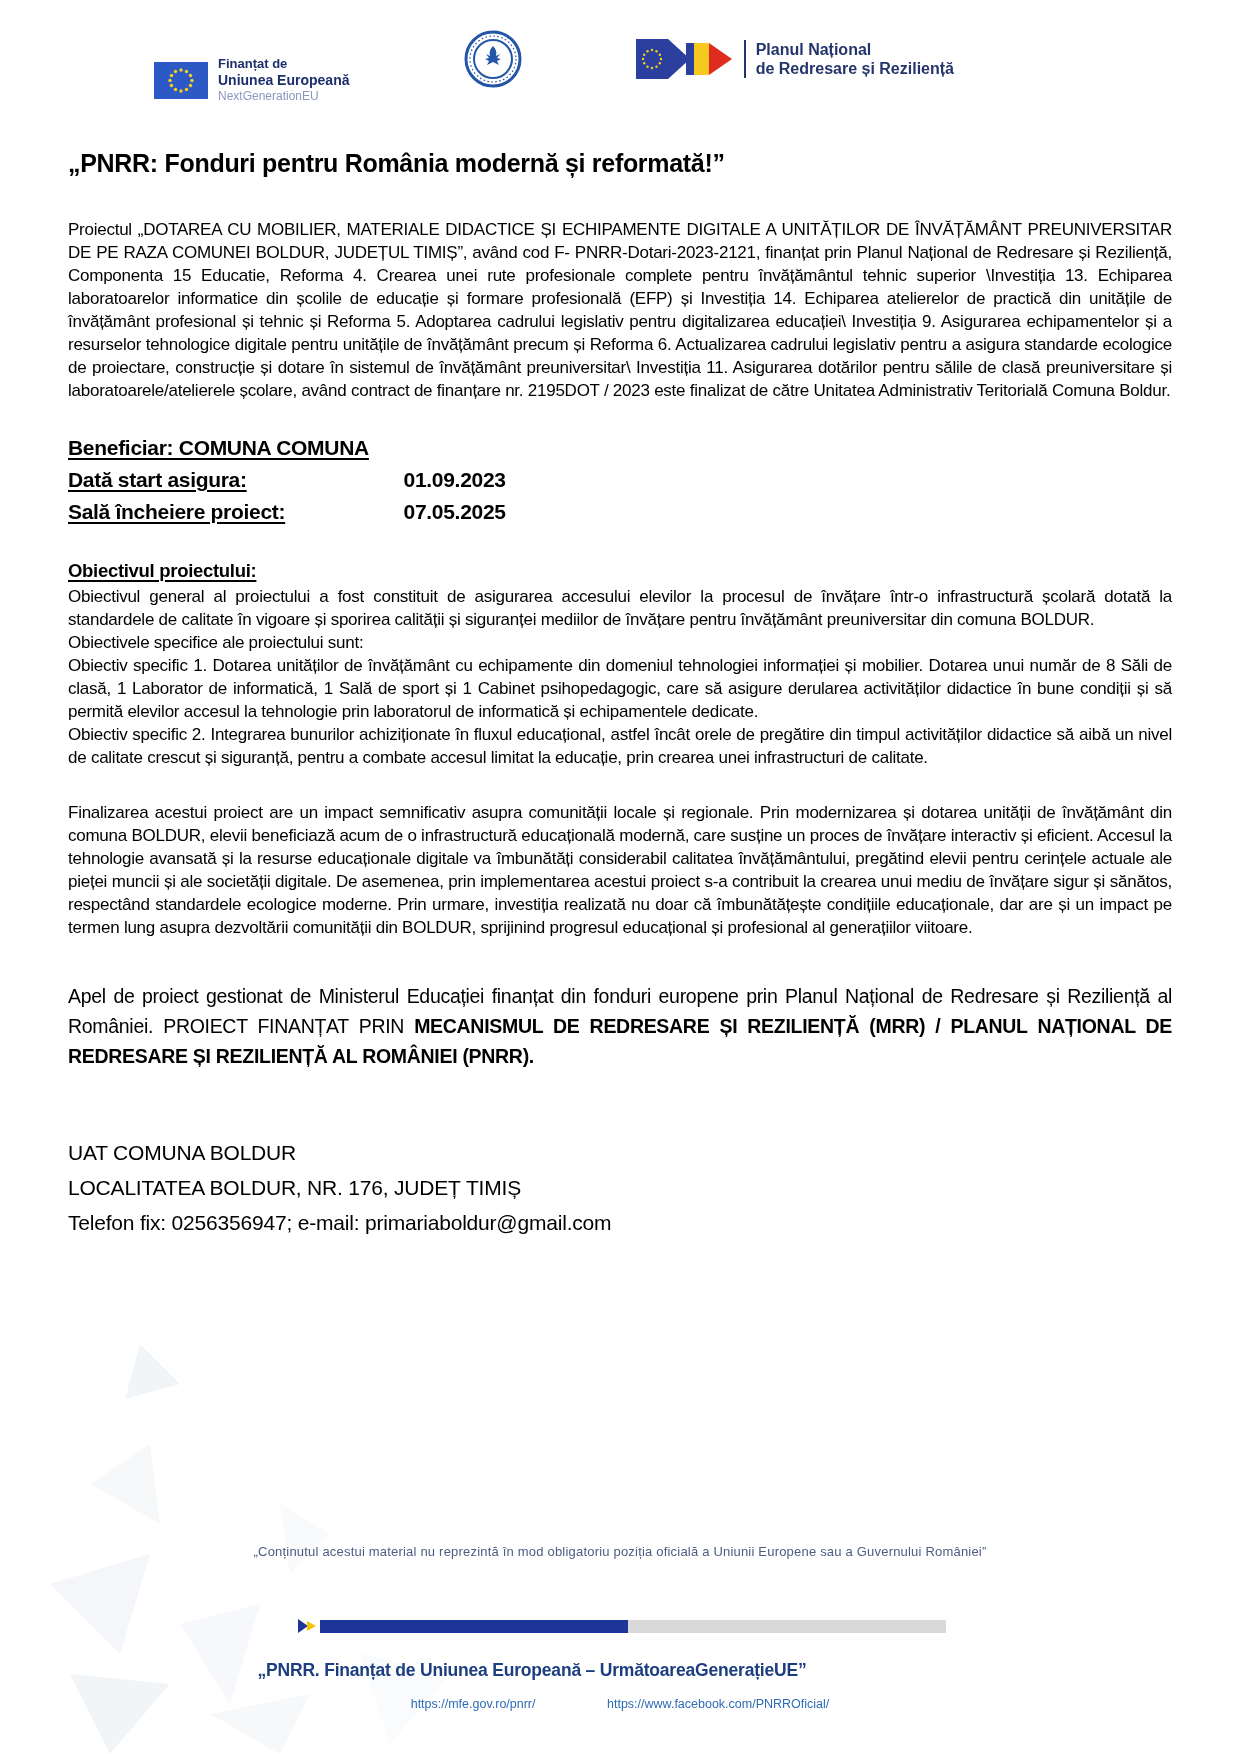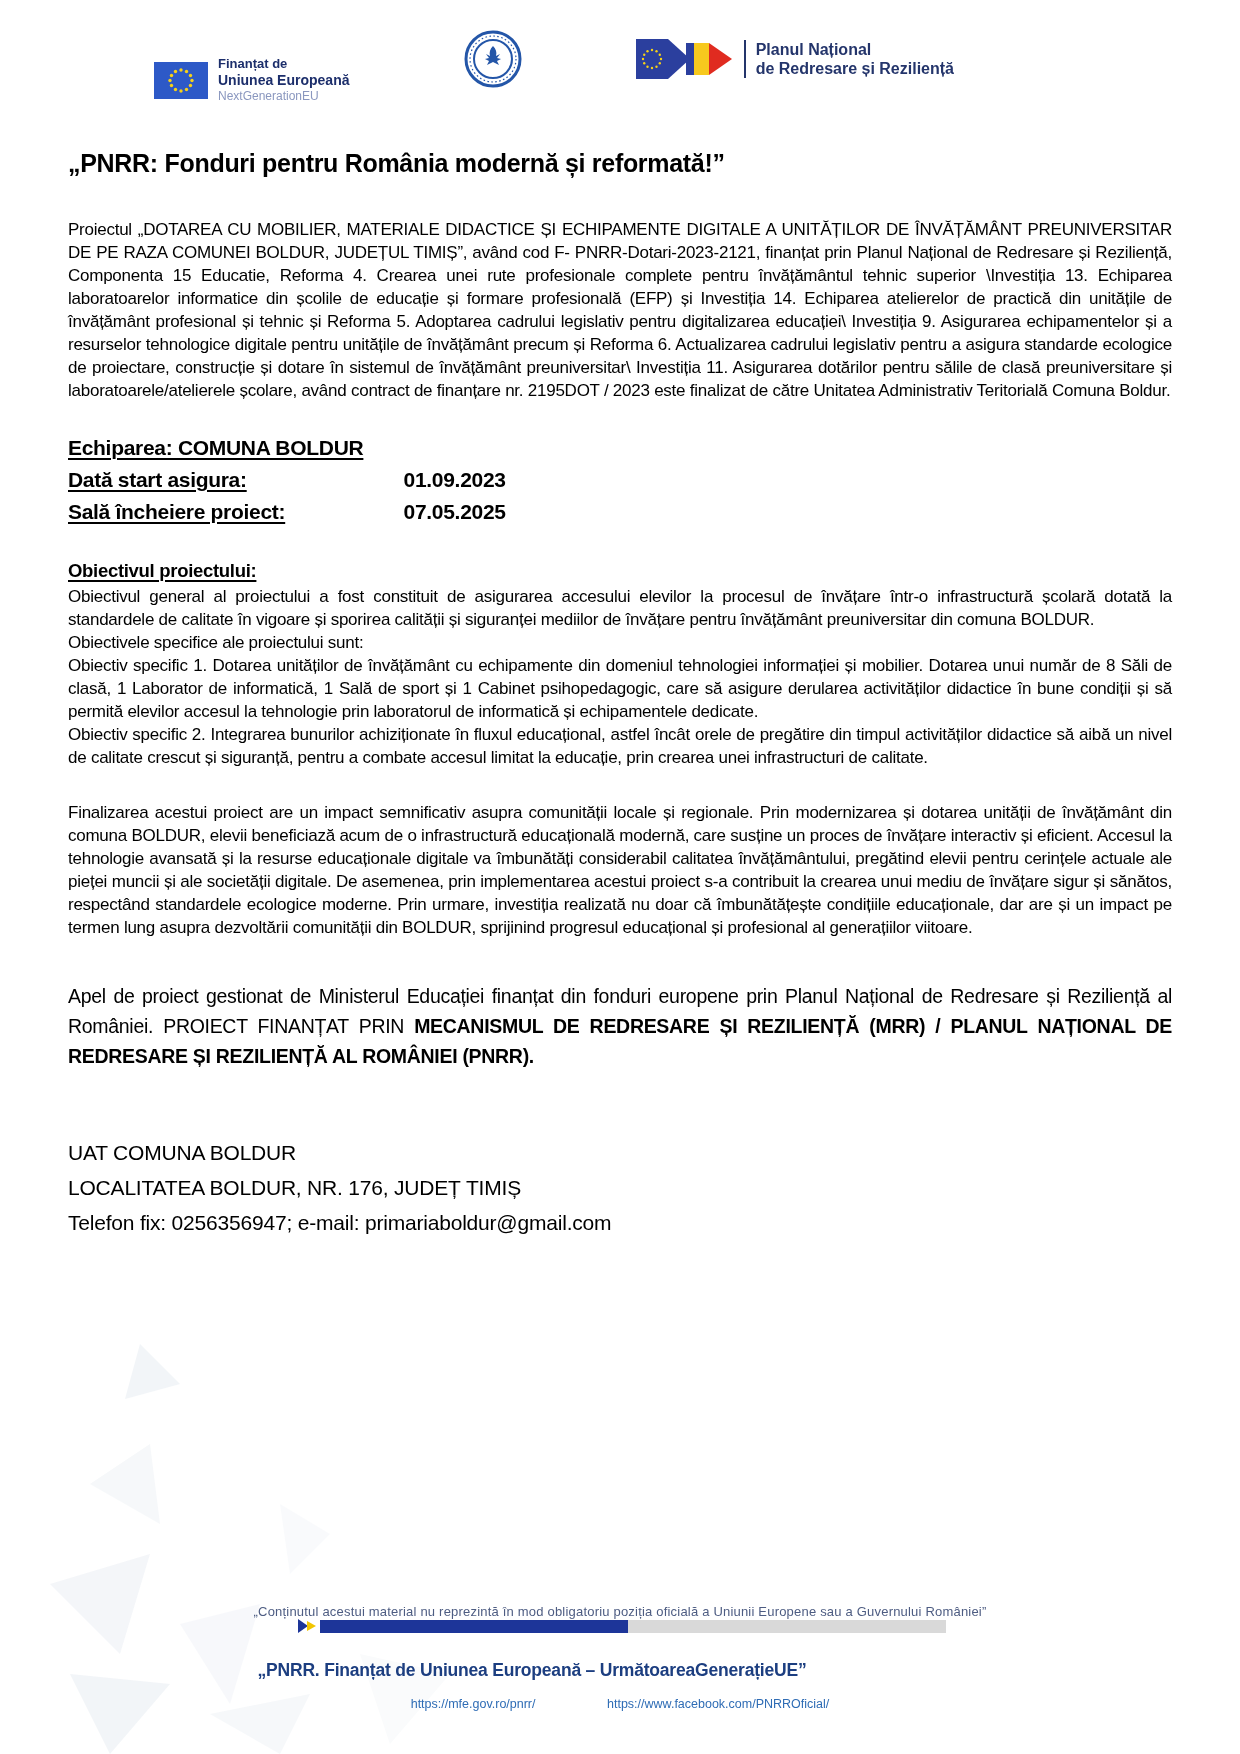--- a/index.html
+++ b/index.html
@@ -32,21 +32,21 @@
   .date-row { font-size:21px; font-weight:bold; line-height:32px; letter-spacing:-0.3px; }
   .date-label { display:inline-block; width:330px; }
   .section { margin-top:32px; }
   .section-heading { font-size:18.5px; font-weight:bold; letter-spacing:-0.3px; margin-bottom:3px; }
   .section p { font-size:17px; line-height:23px; text-align:justify; letter-spacing:-0.25px; }
   .funding { margin-top:42px; font-size:19.5px; line-height:30px; text-align:justify; letter-spacing:-0.3px; }
   .funding b { font-weight:bold; }
   .contact { margin-top:64px; font-size:21px; line-height:35px; letter-spacing:-0.2px; }
 
   
-  .footer-disclaimer { position:absolute; z-index:2; top:1604px; left:0; width:1240px; text-align:center;
+  .footer-disclaimer { position:absolute; z-index:2; top:1544px; left:0; width:1240px; text-align:center;
                        font-size:13px; color:#4d5c82; letter-spacing:0.2px; }
   .footer-bar { position:absolute; z-index:2; top:1619px; left:298px; display:flex; align-items:center; }
   .footer-bar .seg-blue { width:308px; height:13px; background:#1d3599; }
   .footer-bar .seg-gray { width:318px; height:13px; background:#d9d9d9; }
   .footer-pnrr-line { position:absolute; z-index:2; top:1660px; left:0; width:1064px; text-align:center;
                       font-size:17.5px; font-weight:bold; color:#1c3e80; letter-spacing:-0.2px; }
   .footer-links { position:absolute; z-index:2; top:1697px; left:0; width:1240px; text-align:center;
                   font-size:12.5px; color:#2e6cb5; }
   .footer-links span { margin:0 34px; }
 
@@ -131,21 +131,21 @@
         <div>de Redresare și Reziliență</div>
       </div>
     </div>
   </div>
 
   <div class="doc-subtitle">„PNRR: Fonduri pentru România modernă și reformată!”</div>
 
   <p class="body-par">Proiectul „DOTAREA CU MOBILIER, MATERIALE DIDACTICE ȘI ECHIPAMENTE DIGITALE A UNITĂȚILOR DE ÎNVĂȚĂMÂNT PREUNIVERSITAR DE PE RAZA COMUNEI BOLDUR, JUDEȚUL TIMIȘ”, având cod F- PNRR-Dotari-2023-2121, finanțat prin Planul Național de Redresare și Reziliență, Componenta 15 Educatie, Reforma 4. Crearea unei rute profesionale complete pentru învățământul tehnic superior \Investiția 13. Echiparea laboratoarelor informatice din școlile de educație și formare profesională (EFP) și Investiția 14. Echiparea atelierelor de practică din unitățile de învățământ profesional și tehnic și Reforma 5. Adoptarea cadrului legislativ pentru digitalizarea educației\ Investiția 9. Asigurarea echipamentelor și a resurselor tehnologice digitale pentru unitățile de învățământ precum și Reforma 6. Actualizarea cadrului legislativ pentru a asigura standarde ecologice de proiectare, construcție și dotare în sistemul de învățământ preuniversitar\ Investiția 11. Asigurarea dotărilor pentru sălile de clasă preuniversitare și laboratoarele/atelierele școlare, având contract de finanțare nr. 2195DOT / 2023 este finalizat de către Unitatea Administrativ Teritorială Comuna Boldur.</p>
 
   <div class="beneficiary">
-    <div class="u">Echiparea: COMUNA BOLDUR</div>
+    <div class="u">Beneficiar: COMUNA COMUNA</div>
     <div class="date-row">
       <span class="date-label u">Dată start asigura:</span>
       <span>01.09.2023</span>
     </div>
     <div class="date-row">
       <span class="date-label u">Sală încheiere proiect:</span>
       <span>07.05.2025</span>
     </div>
   </div>
 

